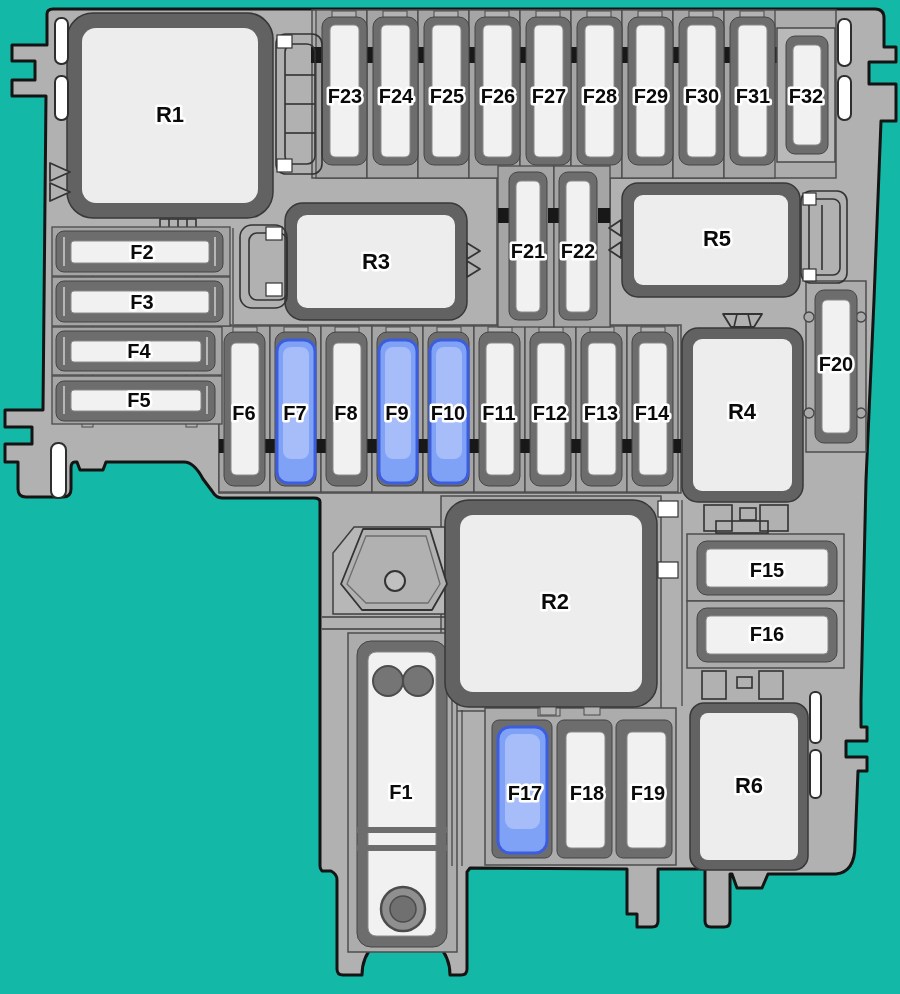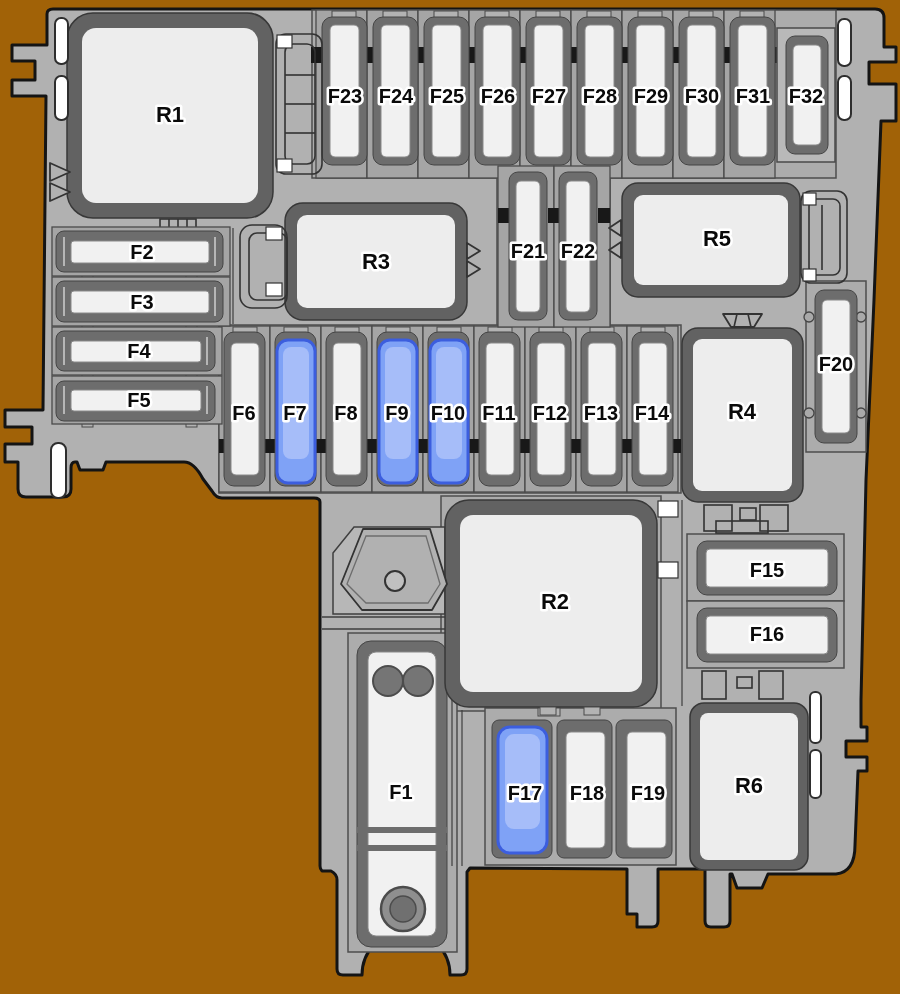--- a/index.html
+++ b/index.html
@@ -1,16 +1,16 @@
 <!DOCTYPE html>
 <html><head>
 <meta charset="utf-8">
 <style>
   html,body{margin:0;padding:0;background:#fff;font-family:"Liberation Sans",sans-serif;}
-  #stage{position:relative;width:900px;height:994px;background:#a16207;overflow:hidden;}
+  #stage{position:relative;width:900px;height:994px;background:#14b8a6;overflow:hidden;}
   svg{position:absolute;left:0;top:0;}
   .lbl{font:bold 20px "Liberation Sans",sans-serif;fill:#0a0a0a;stroke:#ffffff;stroke-width:5px;
        paint-order:stroke;stroke-linejoin:round;text-anchor:middle;}
   .rlbl{font:bold 22px "Liberation Sans",sans-serif;fill:#0a0a0a;stroke:#ffffff;stroke-width:5px;
        paint-order:stroke;stroke-linejoin:round;text-anchor:middle;}
   .panel{fill:#acacac;stroke:#4d4d4d;stroke-width:1.5;}
   .bay{fill:#a5a5a5;stroke:#4a4a4a;stroke-width:1.3;}
   .frame{fill:#6d6d6d;stroke:#454545;stroke-width:1;}
   .slot{fill:#f1f1f1;stroke:#8a8a8a;stroke-width:1;}
   .relayb{fill:#626262;stroke:#383838;stroke-width:1.5;}

